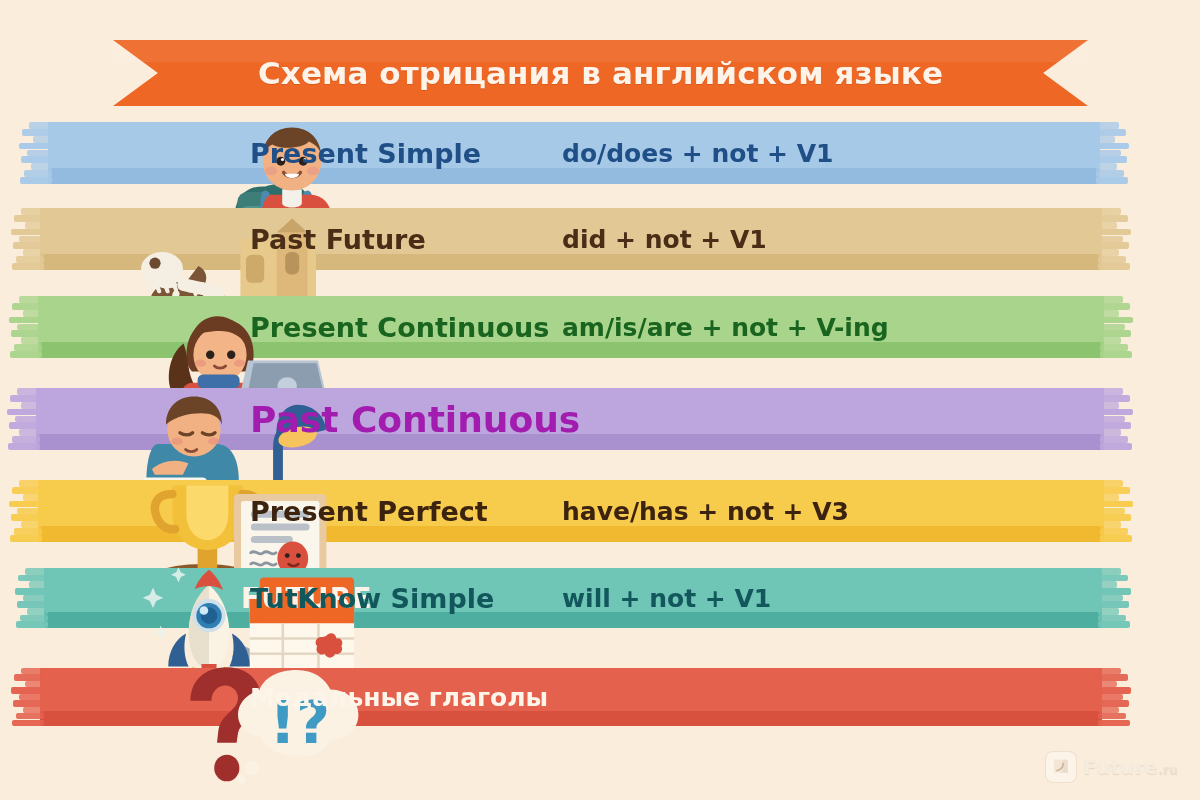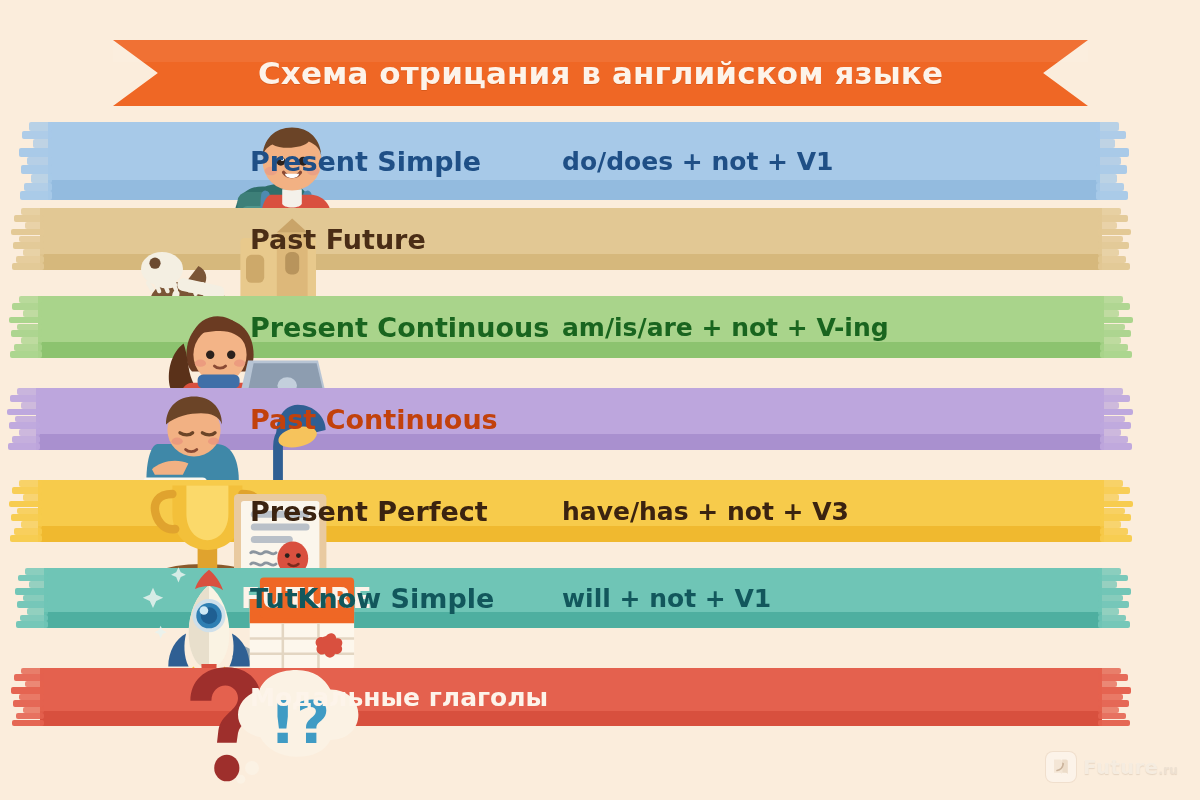--- a/index.html
+++ b/index.html
@@ -107,21 +107,21 @@
 
 <div id="poster">
 
   <div class="ribbon-wrap">
     <div class="ribbon"></div>
     <div class="ribbon-sheen"></div>
     <div class="ribbon-title">Схема отрицания в английском языке</div>
   </div>
 
   <div id="rows">
-      <div class="row" style="top: 122px; height: 78px;">
+      <div class="row" style="top: 122px; height: 62px;">
         <div class="band" style="left: 48px; width: 1052px;">
           <div class="band-main" style="background: rgb(167, 201, 232);"></div>
           <div class="band-shadow" style="background: rgb(143, 184, 221);"></div>
           <div class="brush-l">
             <i style="top: 0%; background: rgb(167, 201, 232); opacity: 0.8; right: 0px; width: 23.2px;"></i>
             <i style="top: 11.1%; background: rgb(167, 201, 232); opacity: 0.92; right: 0px; width: 29.68px;"></i>
             <i style="top: 22.2%; background: rgb(167, 201, 232); opacity: 0.72; right: 0px; width: 19.12px;"></i>
             <i style="top: 33.3%; background: rgb(167, 201, 232); opacity: 0.98; right: 0px; width: 32.8px;"></i>
             <i style="top: 44.4%; background: rgb(167, 201, 232); opacity: 0.83; right: 0px; width: 24.88px;"></i>
             <i style="top: 55.5%; background: rgb(167, 201, 232); opacity: 0.95; right: 0px; width: 31.12px;"></i>
@@ -214,20 +214,21 @@
             <path d="M30 62l3 5M36 63l2 5M42 63l2 5M48 62l2 5" stroke="#f4efe2" stroke-width="3" stroke-linecap="round"></path>
             <path d="M60 66c10-2 20 2 24 10" stroke="#f4efe2" stroke-width="6" fill="none" stroke-linecap="round"></path>
             <path d="M62 62l2 8M69 63l2 8M76 66l2 8M82 70l2 8" stroke="#f4efe2" stroke-width="3" stroke-linecap="round"></path>
             <path d="M84 78c8 2 14 6 18 12" stroke="#f4efe2" stroke-width="5" fill="none" stroke-linecap="round"></path>
             <path d="M50 70c-2 8 0 16 4 22" stroke="#f4efe2" stroke-width="5" fill="none" stroke-linecap="round"></path>
           </g>
         </g>
           </svg>
         </div>
         <div class="row-label" style="left: 250px; top: 50%; transform: translateY(-50%); font-size: 27px; color: rgb(74, 45, 22);">Past Future</div>
+        <div class="row-formula" style="left: 562px; top: 50%; transform: translateY(-50%); font-size: 25px; color: rgb(74, 45, 22);">did + not + V1</div>
       </div>
       <div class="row" style="top: 296px; height: 62px;">
         <div class="band" style="left: 38px; width: 1066px;">
           <div class="band-main" style="background: rgb(169, 212, 139);"></div>
           <div class="band-shadow" style="background: rgb(135, 191, 106);"></div>
           <div class="brush-l">
             <i style="top: 0%; background: rgb(169, 212, 139); opacity: 0.8; right: 0px; width: 23.2px;"></i>
             <i style="top: 11.1%; background: rgb(169, 212, 139); opacity: 0.92; right: 0px; width: 29.68px;"></i>
             <i style="top: 22.2%; background: rgb(169, 212, 139); opacity: 0.72; right: 0px; width: 19.12px;"></i>
             <i style="top: 33.3%; background: rgb(169, 212, 139); opacity: 0.98; right: 0px; width: 32.8px;"></i>
@@ -317,21 +318,21 @@
           <path d="M30 36c0-13 9-20 20-20s20 7 20 20c-2-6-8-8-15-8-8 0-18 2-25 8z" fill="#6b4427"></path>
           <path d="M40 42c3 2 7 2 9 0M56 42c3 2 7 2 9 0" stroke="#6b4427" stroke-width="2.4" fill="none" stroke-linecap="round"></path>
           <ellipse cx="38" cy="48" rx="4" ry="2.6" fill="#e8927c" opacity=".7"></ellipse>
           <ellipse cx="64" cy="48" rx="4" ry="2.6" fill="#e8927c" opacity=".7"></ellipse>
           <path d="M44 54c2 2 6 2 8 0" stroke="#8a4a34" stroke-width="2" fill="none" stroke-linecap="round"></path>
           <path d="M20 68c6-6 18-8 26-4l-4 8H22z" fill="#f2b183"></path>
           <path d="M16 74h40c2 0 3 1 3 2H14c0-1 1-2 2-2z" fill="#fbf7ee"></path>
         </g>
           </svg>
         </div>
-        <div class="row-label" style="left: 250px; top: 50%; transform: translateY(-50%); font-size: 27px; color: #c2410c;">Past Continuous</div>
+        <div class="row-label" style="left: 250px; top: 50%; transform: translateY(-50%); font-size: 36px; color: #a21caf;">Past Continuous</div>
       </div>
       <div class="row" style="top: 480px; height: 62px;">
         <div class="band" style="left: 38px; width: 1066px;">
           <div class="band-main" style="background: rgb(247, 203, 75);"></div>
           <div class="band-shadow" style="background: rgb(239, 182, 42);"></div>
           <div class="brush-l">
             <i style="top: 0%; background: rgb(247, 203, 75); opacity: 0.8; right: 0px; width: 23.2px;"></i>
             <i style="top: 11.1%; background: rgb(247, 203, 75); opacity: 0.92; right: 0px; width: 29.68px;"></i>
             <i style="top: 22.2%; background: rgb(247, 203, 75); opacity: 0.72; right: 0px; width: 19.12px;"></i>
             <i style="top: 33.3%; background: rgb(247, 203, 75); opacity: 0.98; right: 0px; width: 32.8px;"></i>

